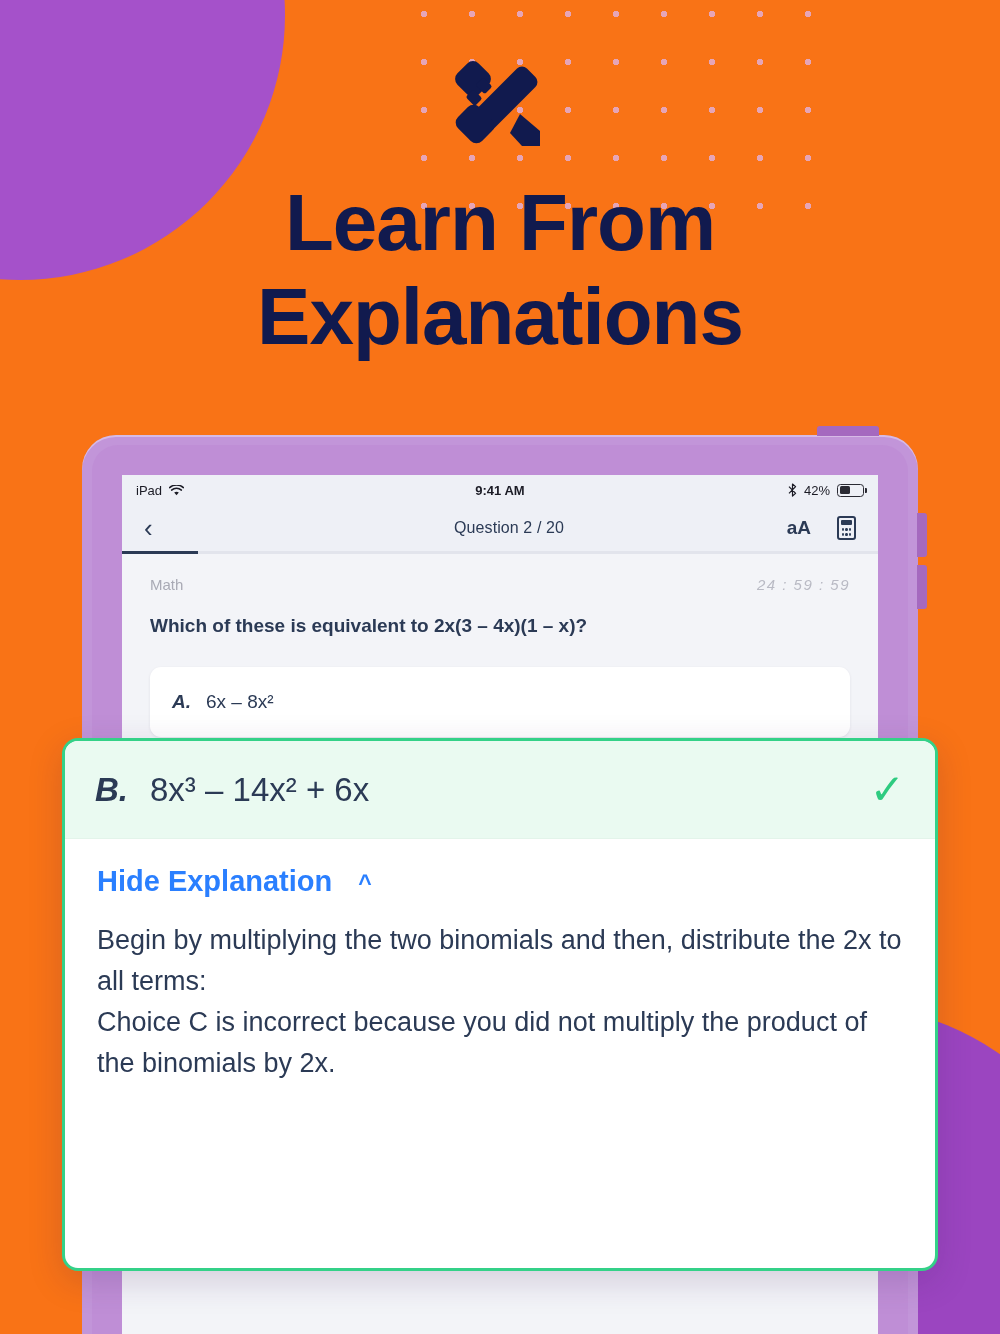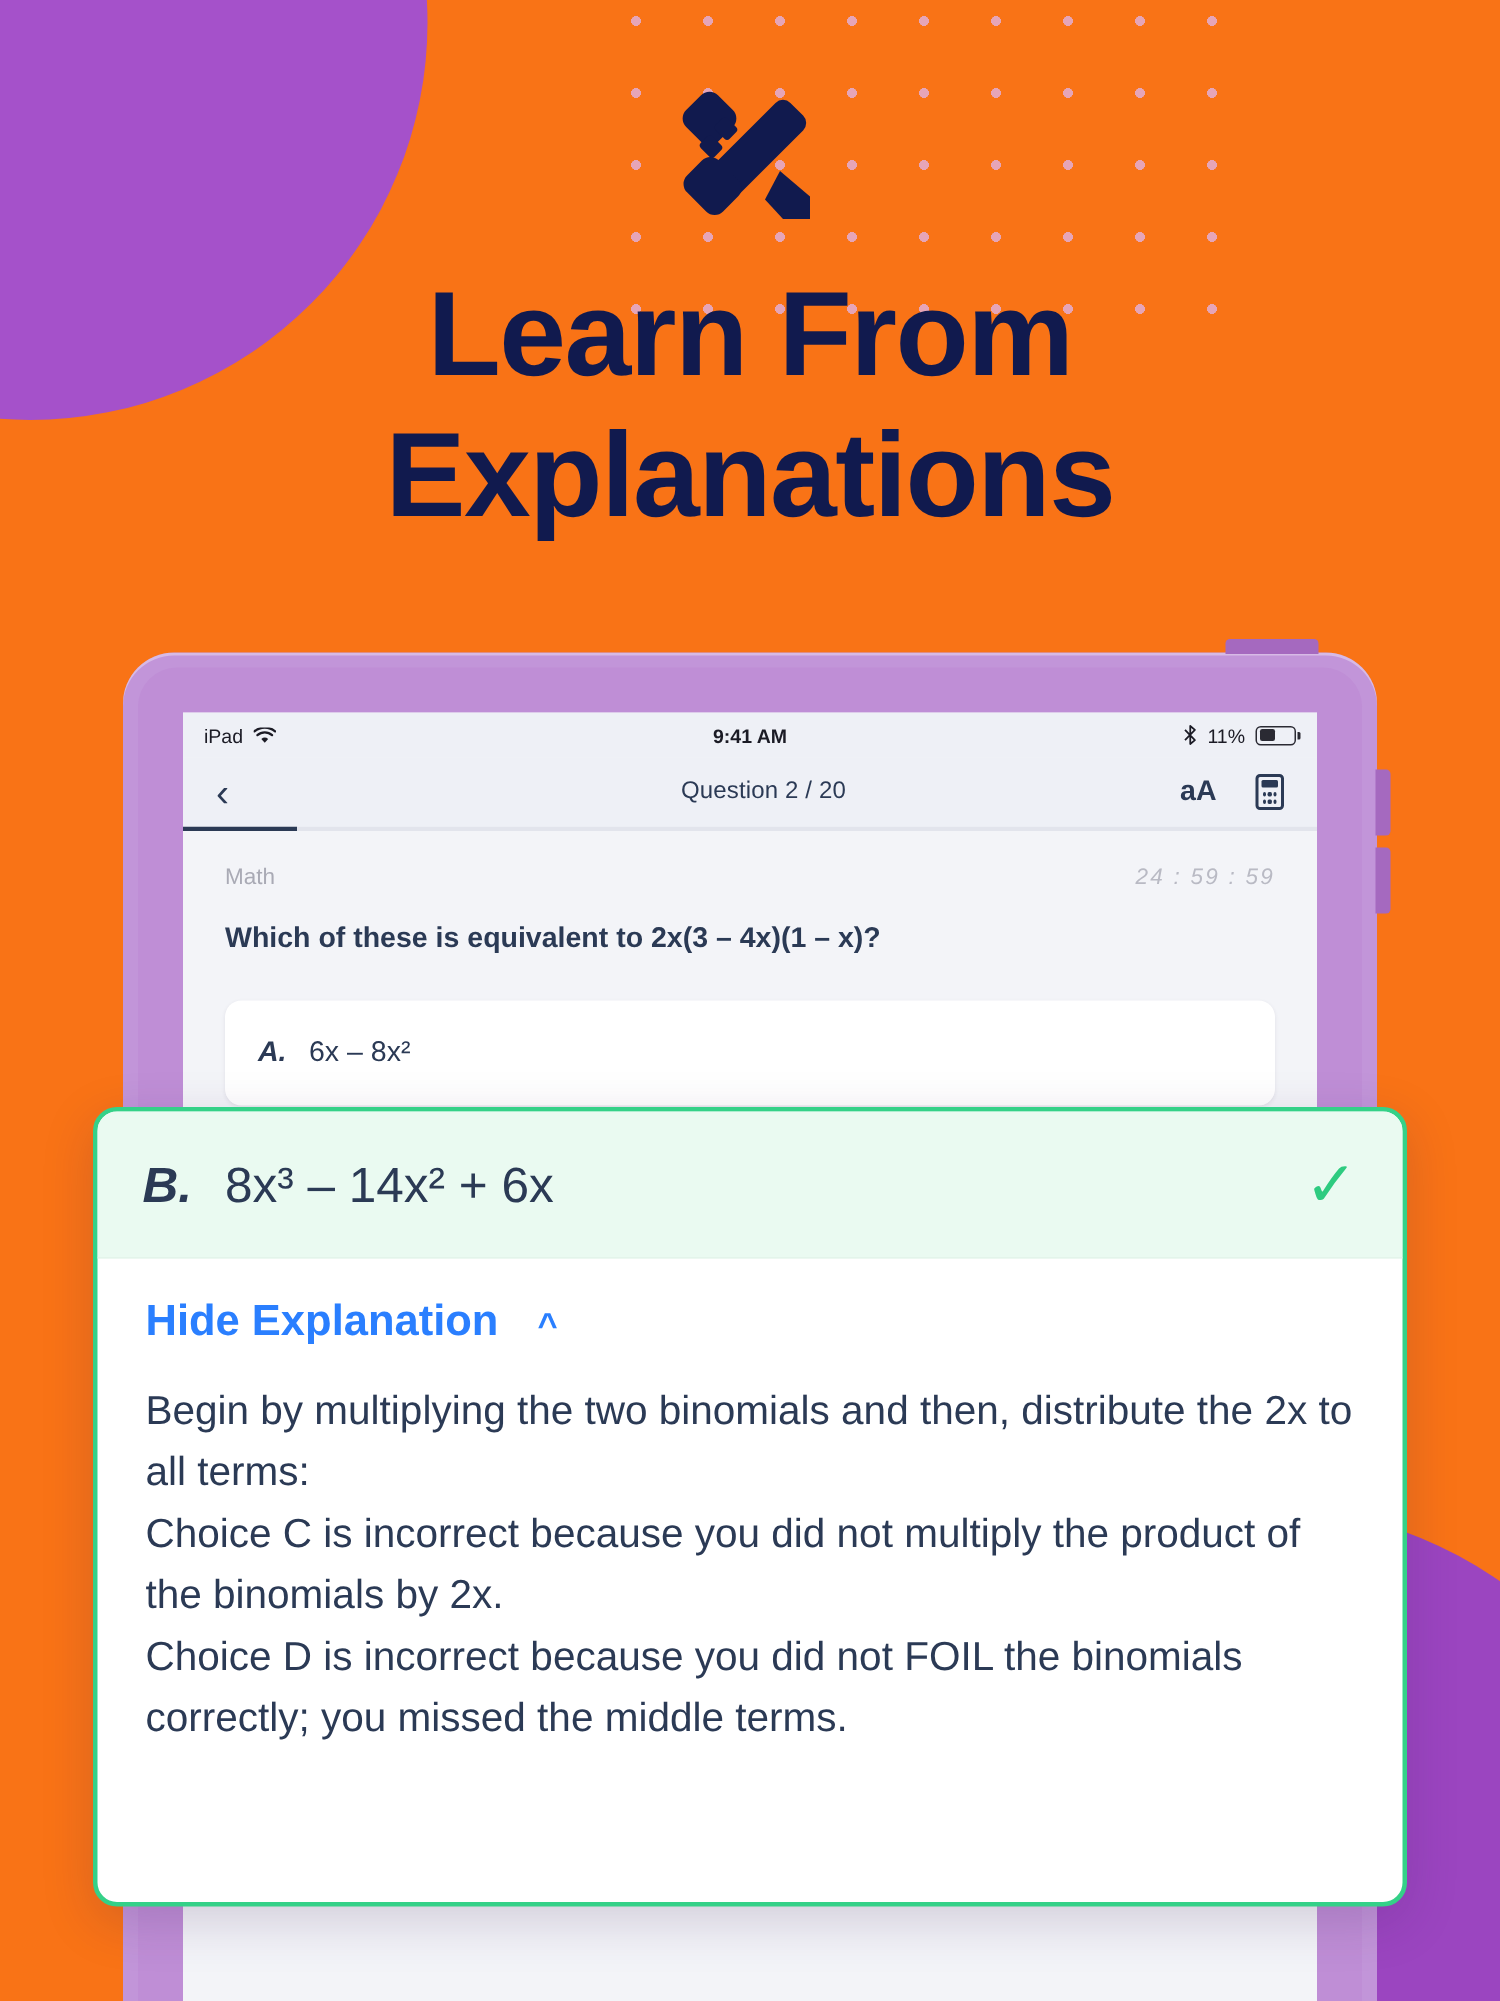--- a/index.html
+++ b/index.html
@@ -211,21 +211,21 @@
             <path d="M7.5 10.2 L5.2 7.6 a3.6 3.6 0 0 1 4.6 0 Z" fill="#1b1b25"></path>
             <path d="M2.6 5.1a7.2 7.2 0 0 1 9.8 0" stroke="#1b1b25" stroke-width="1.5" fill="none" stroke-linecap="round"></path>
             <path d="M0.6 2.6a10.6 10.6 0 0 1 13.8 0" stroke="#1b1b25" stroke-width="1.5" fill="none" stroke-linecap="round"></path>
           </svg>
         </div>
         <div class="sb-center">9:41 AM</div>
         <div class="sb-right">
           <svg width="9" height="14" viewBox="0 0 9 14">
             <path d="M1 3.6 L7.6 10.4 L4.5 13 L4.5 1 L7.6 3.6 L1 10.4" stroke="#1b1b25" stroke-width="1.2" fill="none" stroke-linejoin="round"></path>
           </svg>
-          <span>11%</span>
+          <span>42%</span>
           <span class="batt">
               <span class="batt-fill"></span>
             </span>
         </div>
       </div>
 
       <div class="navbar">
         <div class="nav-back">‹</div>
         <div class="nav-title">Question 2 / 20</div>
         <div class="nav-right">
@@ -270,18 +270,17 @@
       <span class="exp-check">✓</span>
     </div>
     <div class="exp-body">
       <div class="exp-toggle">
         <span>Hide Explanation</span>
         <span class="chev-up">^</span>
       </div>
       <div class="exp-para">
         <p>Begin by multiplying the two binomials and then, distribute the 2x to all terms:</p>
         <p>Choice C is incorrect because you did not multiply the product of the binomials by 2x.</p>
-        <p>Choice D is incorrect because you did not FOIL the binomials correctly; you missed the middle terms.</p>
       </div>
     </div>
   </div>
 
 </div>
 
 </body></html>

